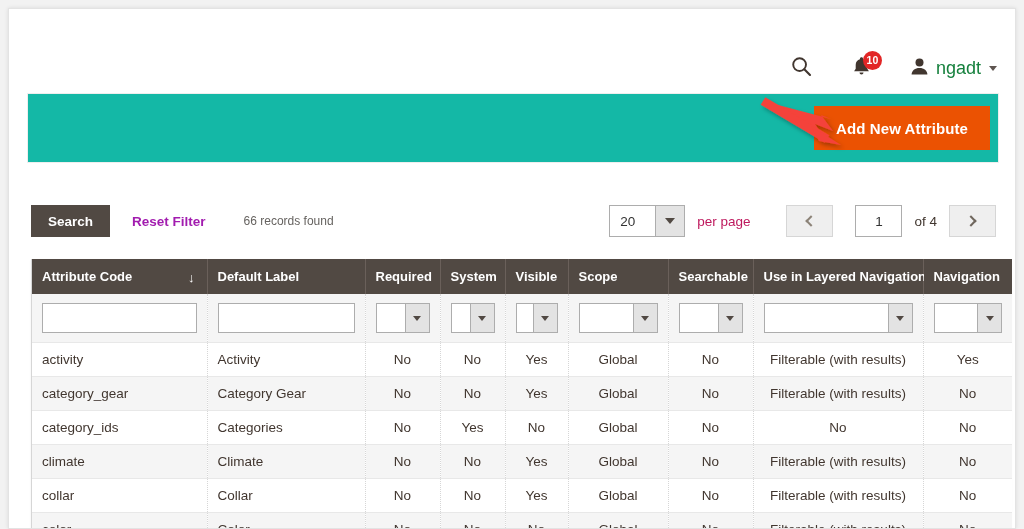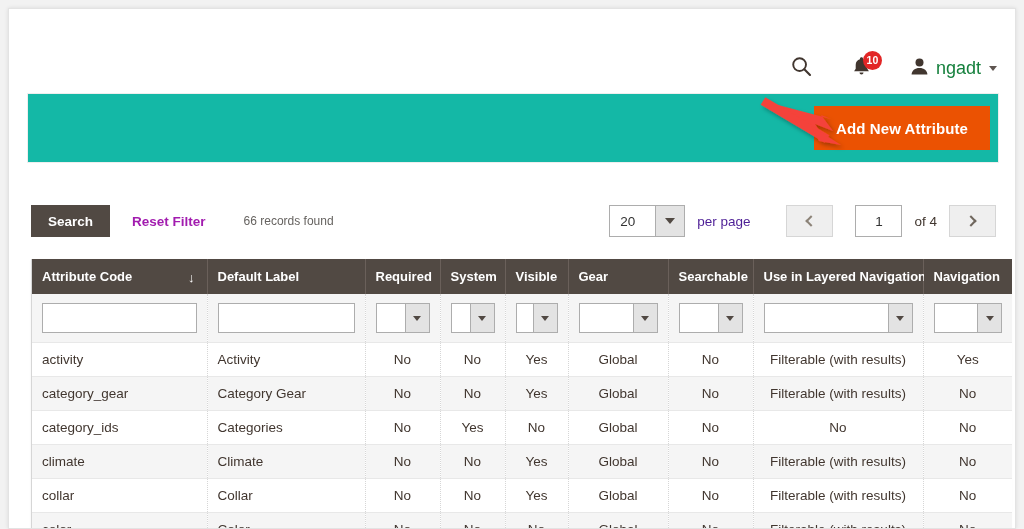--- a/index.html
+++ b/index.html
@@ -157,21 +157,21 @@
     background: #e3e3e3;
     border-left: 1px solid #adadad;
     display: flex; align-items: center; justify-content: center;
   }
   .tri-dn {
     width: 0; height: 0;
     border-left: 5px solid transparent;
     border-right: 5px solid transparent;
     border-top: 6px solid #514943;
   }
-  .per-page-label { margin-left: 12px; font-size: 13.5px; color: #4c1d95; }
+  .per-page-label { margin-left: 12px; font-size: 13.5px; color: #be185d; }
   .pager-btn {
     width: 47px; height: 32px;
     border: 1px solid #d6d6d6;
     background: #efefef;
     display: flex; align-items: center; justify-content: center;
     cursor: pointer;
   }
   .pager-btn.prev { margin-left: 36px; }
   .pager-btn.next { margin-left: 12px; }
   .chev {
@@ -374,21 +374,21 @@
             <col style="width:170px">
             <col style="width:89px">
         </colgroup>
         <thead>
           <tr id="head-row">
               <th><span>Attribute Code</span><span class="sort-ind">↓</span></th>
               <th><span>Default Label</span></th>
               <th class="ctr"><span>Required</span></th>
               <th class="ctr"><span>System</span></th>
               <th class="ctr"><span>Visible</span></th>
-              <th class="ctr"><span>Gear</span></th>
+              <th class="ctr"><span>Scope</span></th>
               <th class="ctr"><span>Searchable</span></th>
               <th class="ctr"><span>Use in Layered Navigation</span></th>
               <th class="ctr"><span>Navigation</span></th>
             </tr>
         </thead>
         <tbody>
           <tr class="filter-row" id="filter-row">
               <td><input type="text" class="f-input" style=""></td>
               <td><input type="text" class="f-input" style=""></td>
               <td>

